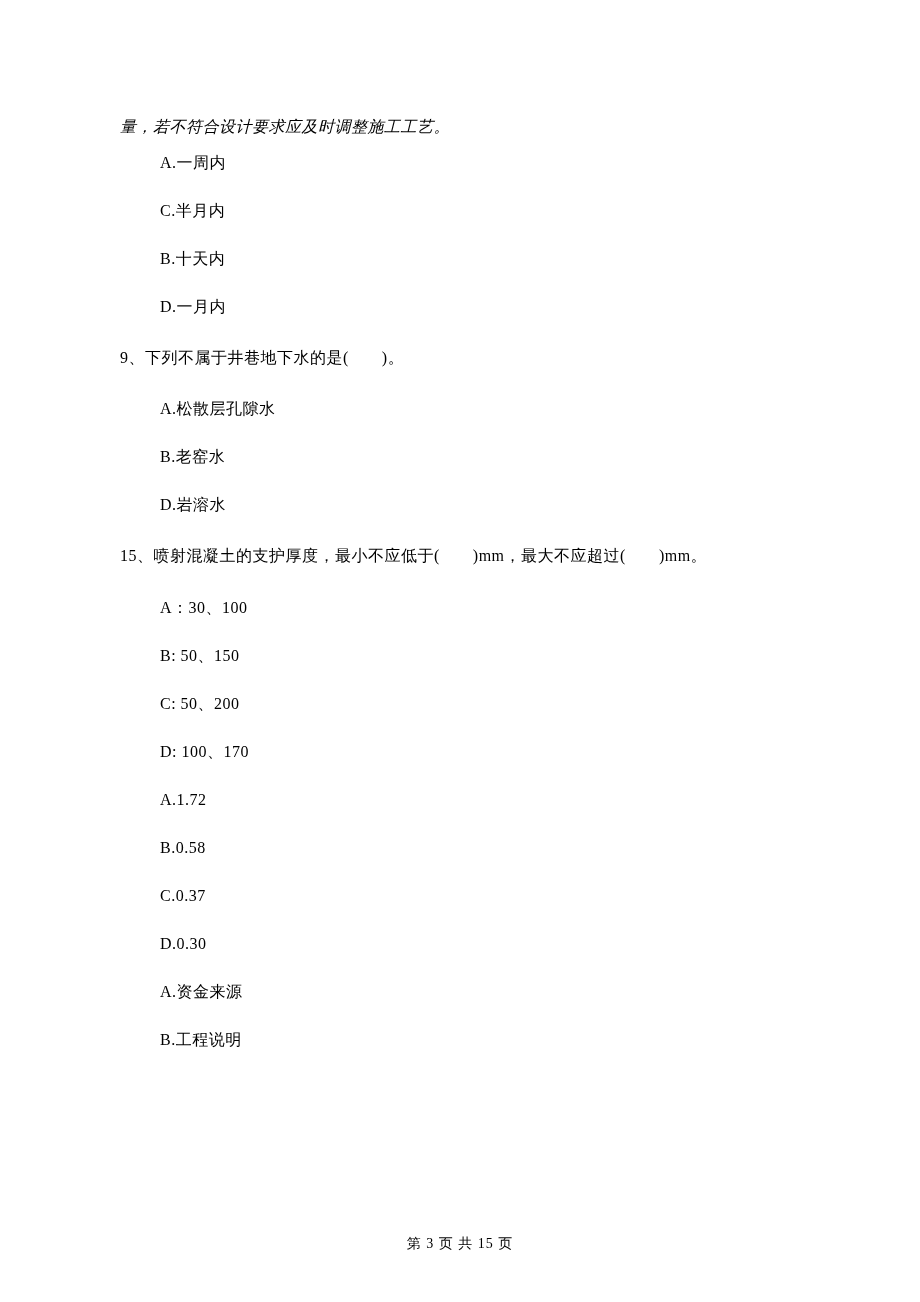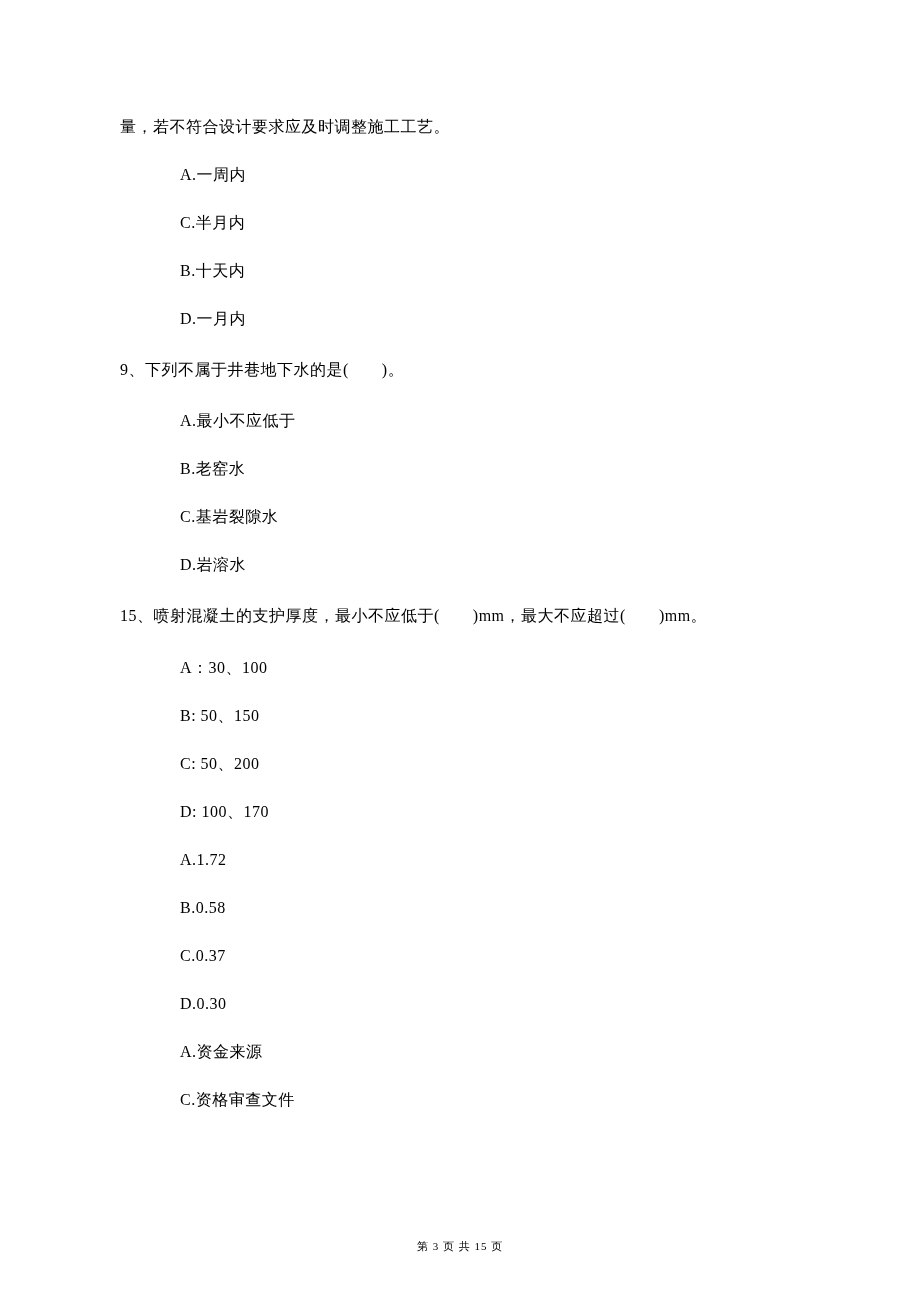--- a/index.html
+++ b/index.html
@@ -14,70 +14,70 @@
       height: 1302px;
       position: relative;
       color: #000;
       font-size: 16px;
       line-height: 1.5;
     }
     .page-content {
       padding: 115px 120px 0 120px;
     }
     .continuation {
-      margin-bottom: 24px;
+      margin-bottom: 12px;
       letter-spacing: 0.5px;
+      font-style: italic;
     }
     .option {
-      margin-left: 60px;
+      margin-left: 40px;
       margin-bottom: 24px;
       letter-spacing: 0.5px;
     }
     .question {
       margin-bottom: 24px;
       letter-spacing: 0.5px;
       line-height: 1.9;
     }
     .footer {
       position: absolute;
       bottom: 48px;
       left: 0;
       right: 0;
       text-align: center;
-      font-size: 11px;
+      font-size: 14px;
       letter-spacing: 1px;
     }
   </style>
 </head>
 <body>
 
 <div class="page-content">
 
   <div class="continuation">量，若不符合设计要求应及时调整施工工艺。</div>
 
   <div class="option">A.一周内</div>
   <div class="option">C.半月内</div>
   <div class="option">B.十天内</div>
   <div class="option">D.一月内</div>
 
   <div class="question">9、下列不属于井巷地下水的是(　　)。</div>
-  <div class="option">A.最小不应低于</div>
+  <div class="option">A.松散层孔隙水</div>
   <div class="option">B.老窑水</div>
-  <div class="option">C.基岩裂隙水</div>
   <div class="option">D.岩溶水</div>
 
   <div class="question">15、喷射混凝土的支护厚度，最小不应低于(　　)mm，最大不应超过(　　)mm。</div>
   <div class="option">A：30、100</div>
   <div class="option">B: 50、150</div>
   <div class="option">C: 50、200</div>
   <div class="option">D: 100、170</div>
 
   <div class="option">A.1.72</div>
   <div class="option">B.0.58</div>
   <div class="option">C.0.37</div>
   <div class="option">D.0.30</div>
 
   <div class="option">A.资金来源</div>
-  <div class="option">C.资格审查文件</div>
+  <div class="option">B.工程说明</div>
 
 </div>
 
 <div class="footer">第 3 页 共 15 页</div>
 
 </body></html>

